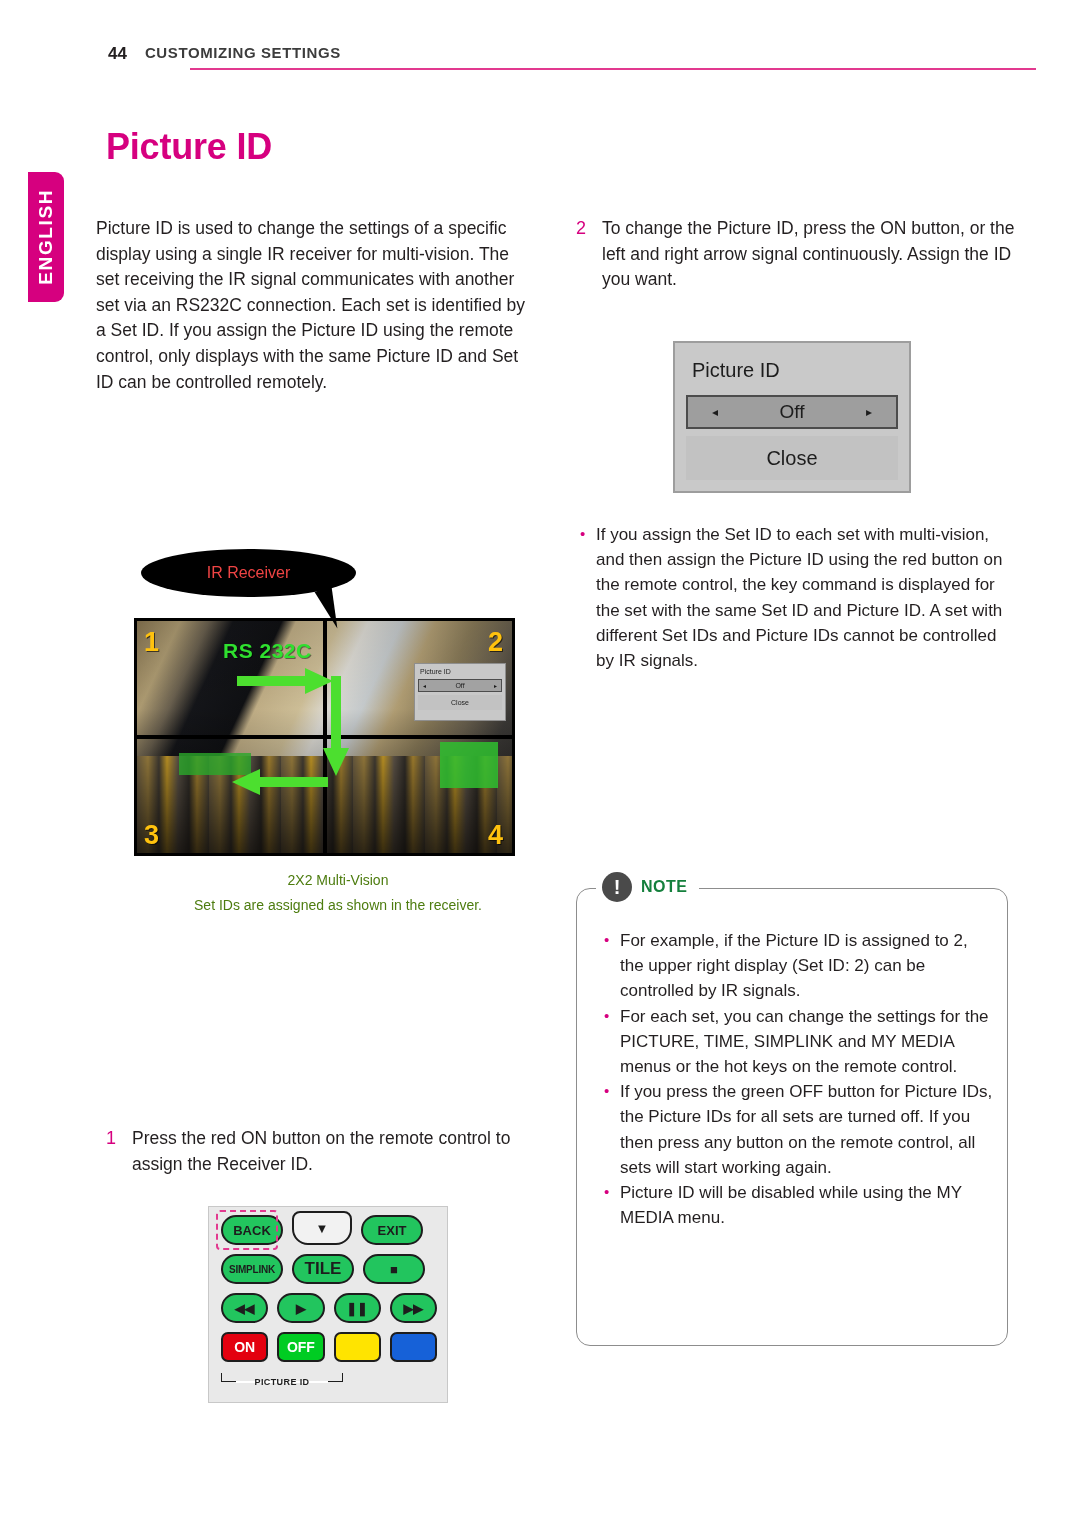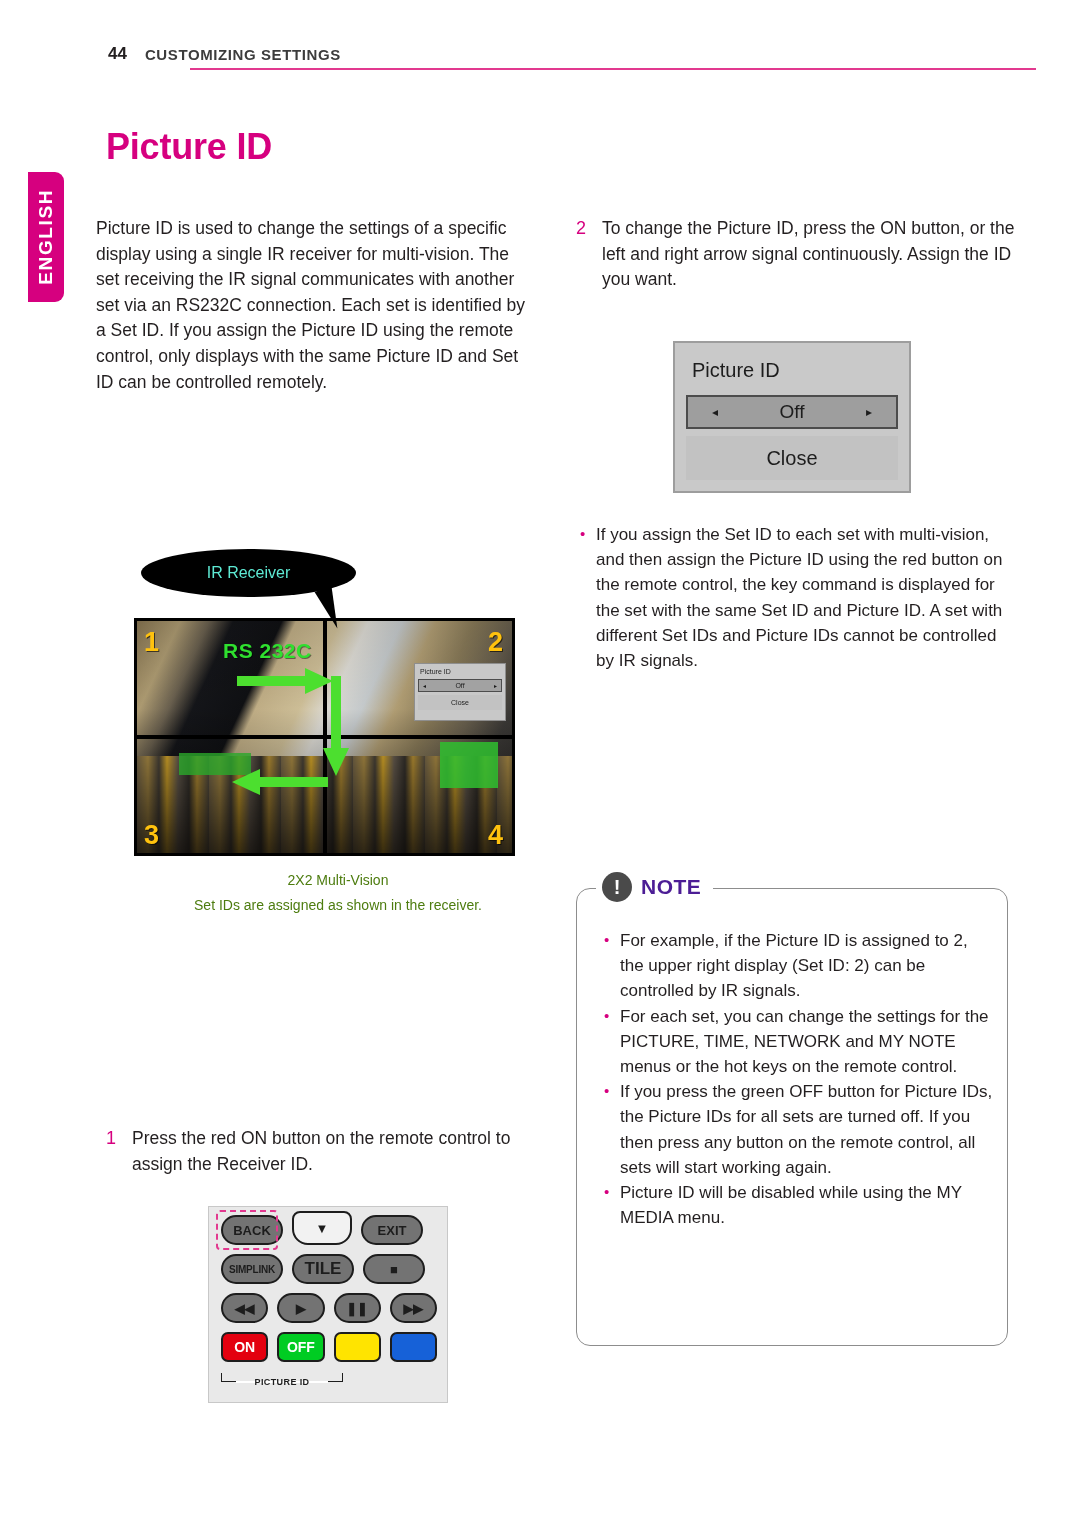--- a/index.html
+++ b/index.html
@@ -27,21 +27,21 @@
   }
   .lang-tab span{
     writing-mode:vertical-rl;
     transform:rotate(180deg);
     white-space:nowrap;
   }
 
   
   .page-header{
     position:absolute; left:108px; top:44px; right:44px;
-    display:flex; align-items:center; gap:18px;
+    display:flex; align-items:flex-start; gap:18px;
   }
   .page-num{ font-size:17px; font-weight:bold; color:#231f20; }
   .header-title{
     font-size:15px; font-weight:bold; letter-spacing:.6px;
     color:#3c3c3c;
   }
   .header-rule{
     position:absolute; left:190px; top:68px; right:44px;
     height:1.5px; background:#e2398f;
   }
@@ -126,21 +126,21 @@
 
   
   .figure{
     position:absolute; left:106px; top:543px; width:440px;
   }
   .ir-callout{
     position:absolute; left:35px; top:6px;
     width:215px; height:48px;
     background:#000000;
     border-radius:50%;
-    color:#5eead4;
+    color:#ef4444;
     font-size:16px;
     display:flex; align-items:center; justify-content:center;
     z-index:4;
   }
   .ir-tail{
     position:absolute; left:208px; top:46px;
     width:0; height:0;
     border-left:9px solid transparent;
     border-right:9px solid transparent;
     border-top:42px solid #000000;
@@ -273,40 +273,40 @@
     z-index:3;
   }
   .note-icon{
     width:30px; height:30px; border-radius:50%;
     background:#4a4a4a;
     display:flex; align-items:center; justify-content:center;
     color:#ffffff; font-size:20px; font-weight:bold;
     line-height:1;
   }
   .note-text{
-    color:#4c1d95; font-size:21px; font-weight:bold; letter-spacing:.5px;
+    color:#15803d; font-size:16px; font-weight:bold; letter-spacing:.5px;
   }
   .note-body{
     position:absolute; left:600px; top:928px; width:396px;
   }
 
   
   .remote{
     position:absolute; left:208px; top:1206px;
     width:240px; height:197px;
     background:#e9e9e9;
     border:1px solid #c8c8c8;
   }
   .rc-rows{ position:absolute; left:12px; top:8px; width:216px; }
   .rc-row{ display:flex; gap:9px; margin-bottom:9px; }
   .rc-btn{
     width:52px; height:30px;
     border:2.5px solid #1d1d1d;
     border-radius:15px;
-    background:#737373;
+    background:#22c55e;
     display:flex; align-items:center; justify-content:center;
     font-size:13px; font-weight:bold; color:#1d1d1d;
     position:relative;
   }
   .rc-btn.wide{ width:62px; }
   .rc-btn.tile{ font-size:17px; }
   .rc-btn.simplink{ font-size:10px; letter-spacing:-.2px; }
   .rc-btn.nav{
     width:60px; height:34px;
     border-radius:8px 8px 16px 16px;
@@ -525,17 +525,17 @@
 <div class="note-box"></div>
 <div class="note-label">
   <div class="note-icon">
     <span>!</span>
   </div>
   <div class="note-text">NOTE</div>
 </div>
 <div class="note-body">
   <ul class="bullets">
     <li>For example, if the Picture ID is assigned to 2, the upper right display (Set ID: 2) can be controlled by IR signals.</li>
-    <li>For each set, you can change the settings for the PICTURE, TIME, NETWORK and MY NOTE menus or the hot keys on the remote control.</li>
+    <li>For each set, you can change the settings for the PICTURE, TIME, SIMPLINK and MY MEDIA menus or the hot keys on the remote control.</li>
     <li>If you press the green OFF button for Picture IDs, the Picture IDs for all sets are turned off. If you then press any button on the remote control, all sets will start working again.</li>
     <li>Picture ID will be disabled while using the MY MEDIA menu.</li>
   </ul>
 </div>
 
 </body></html>

